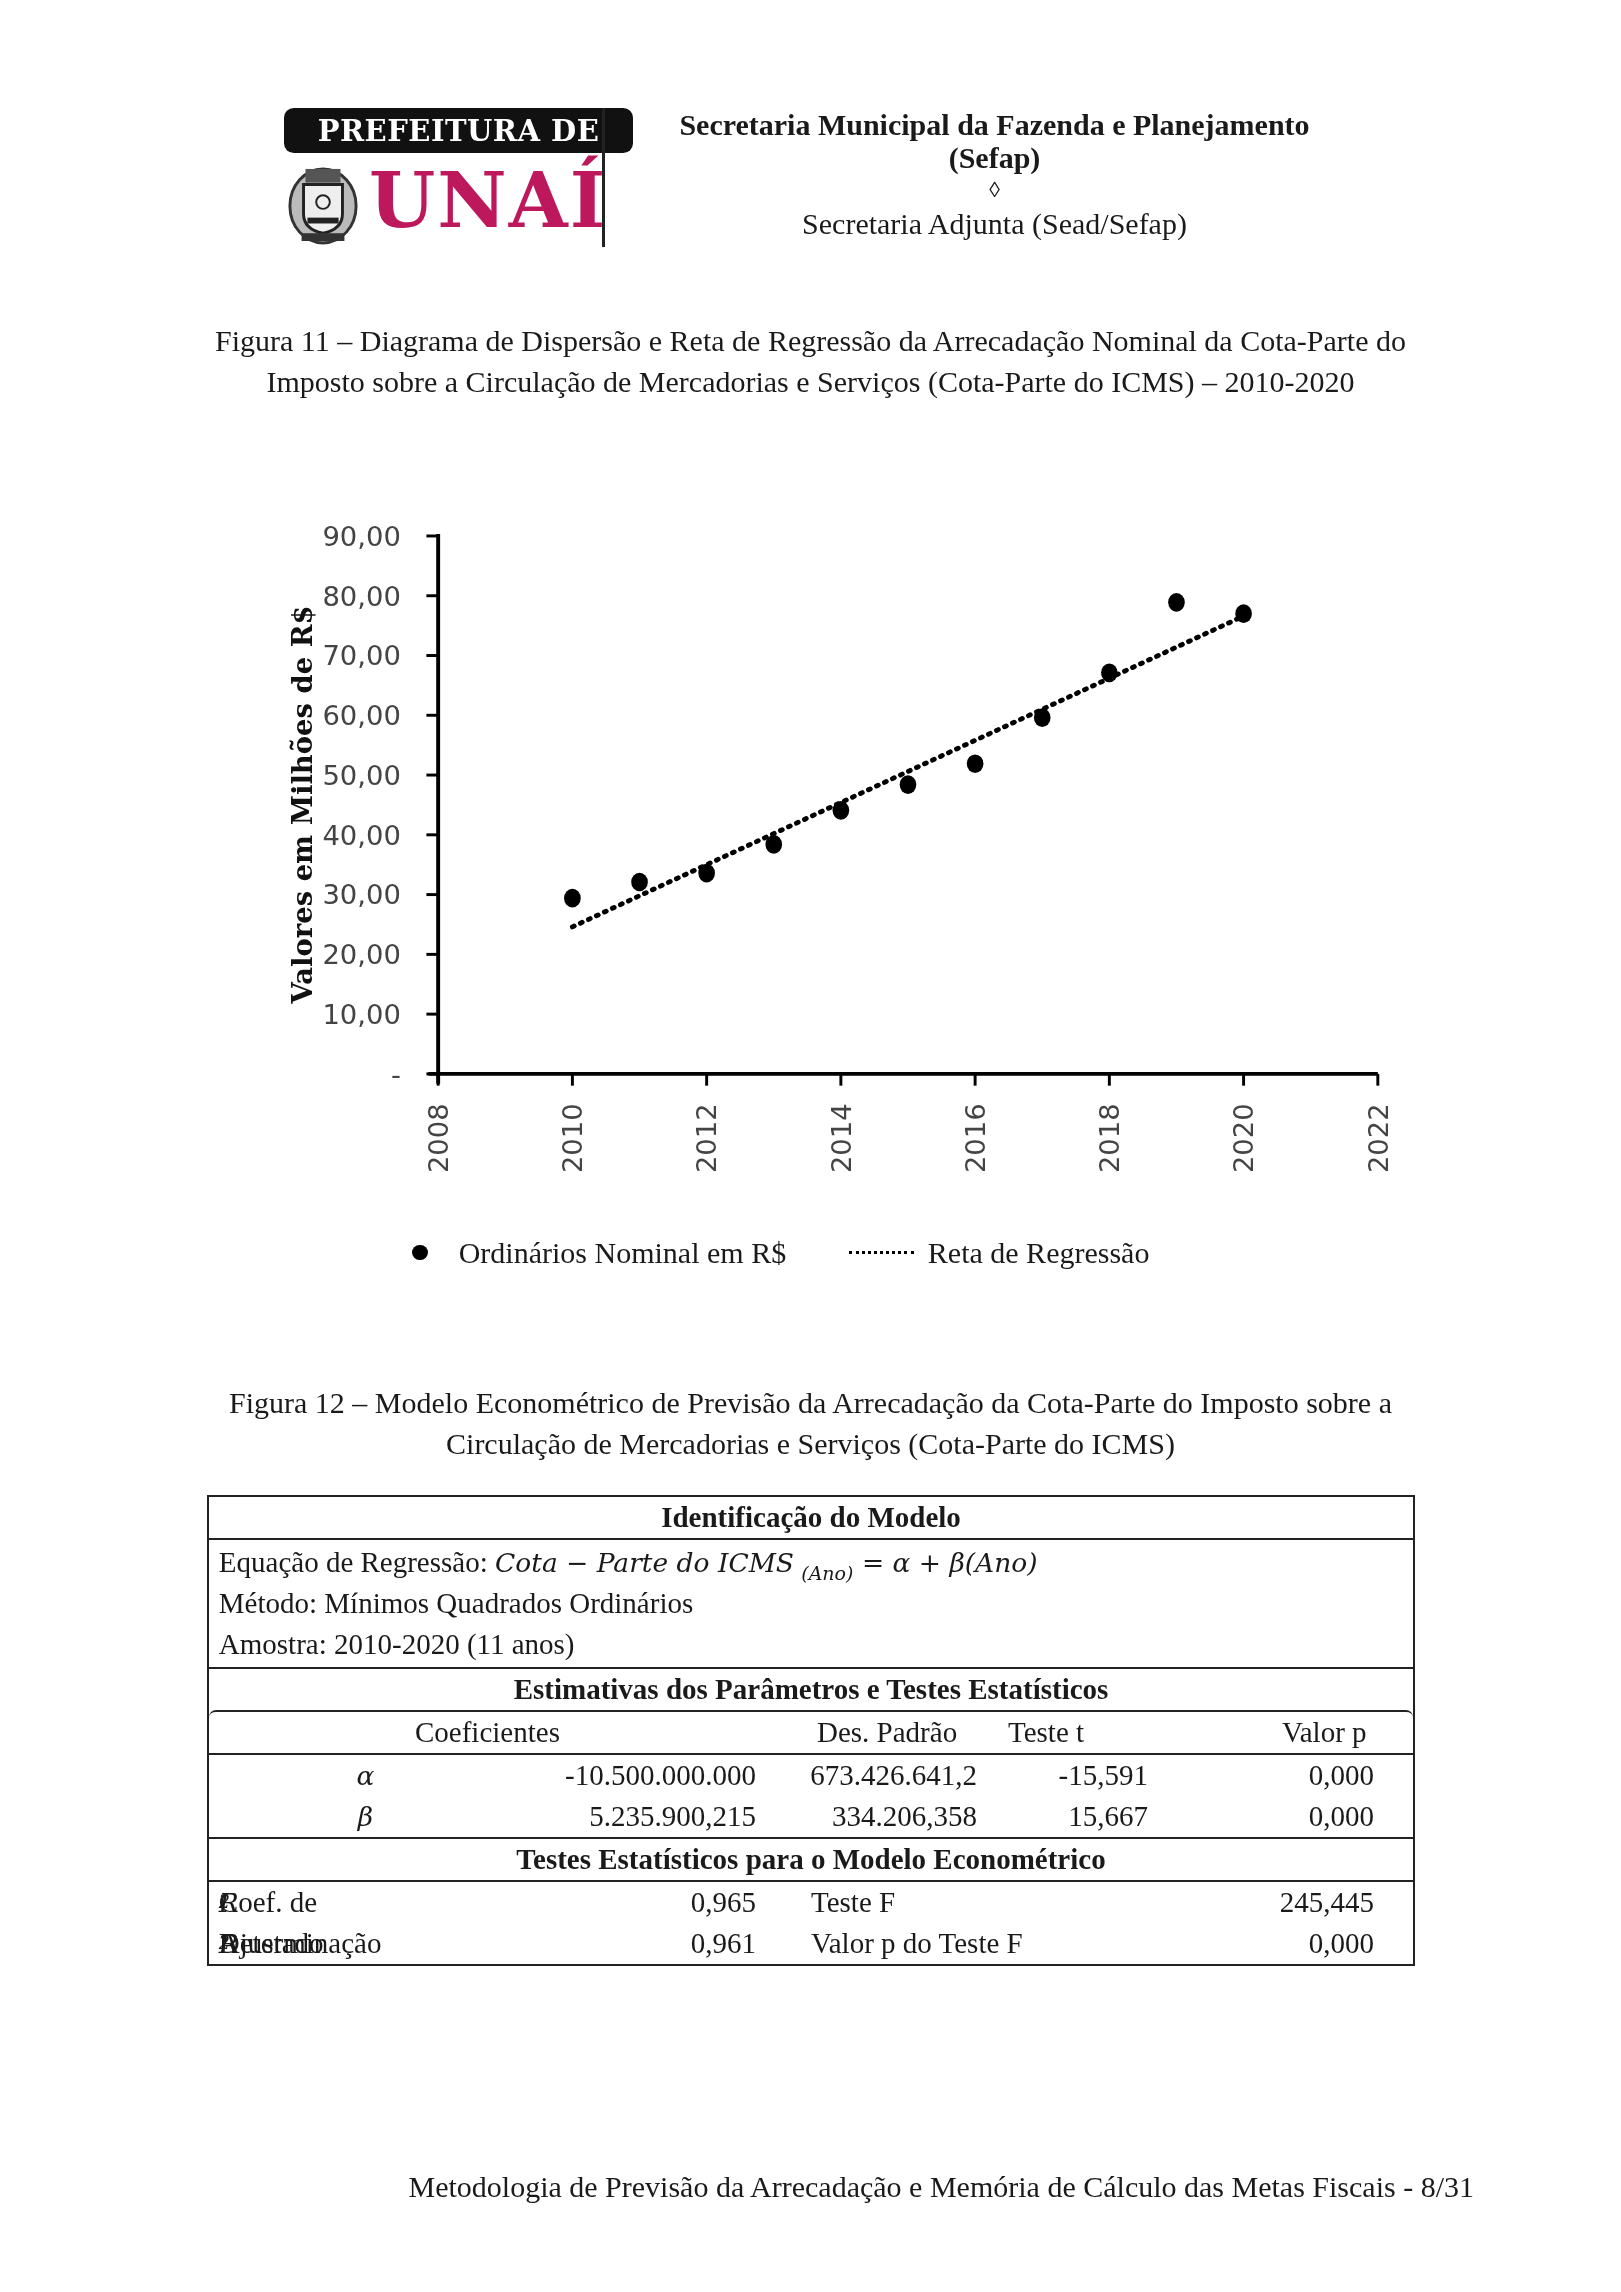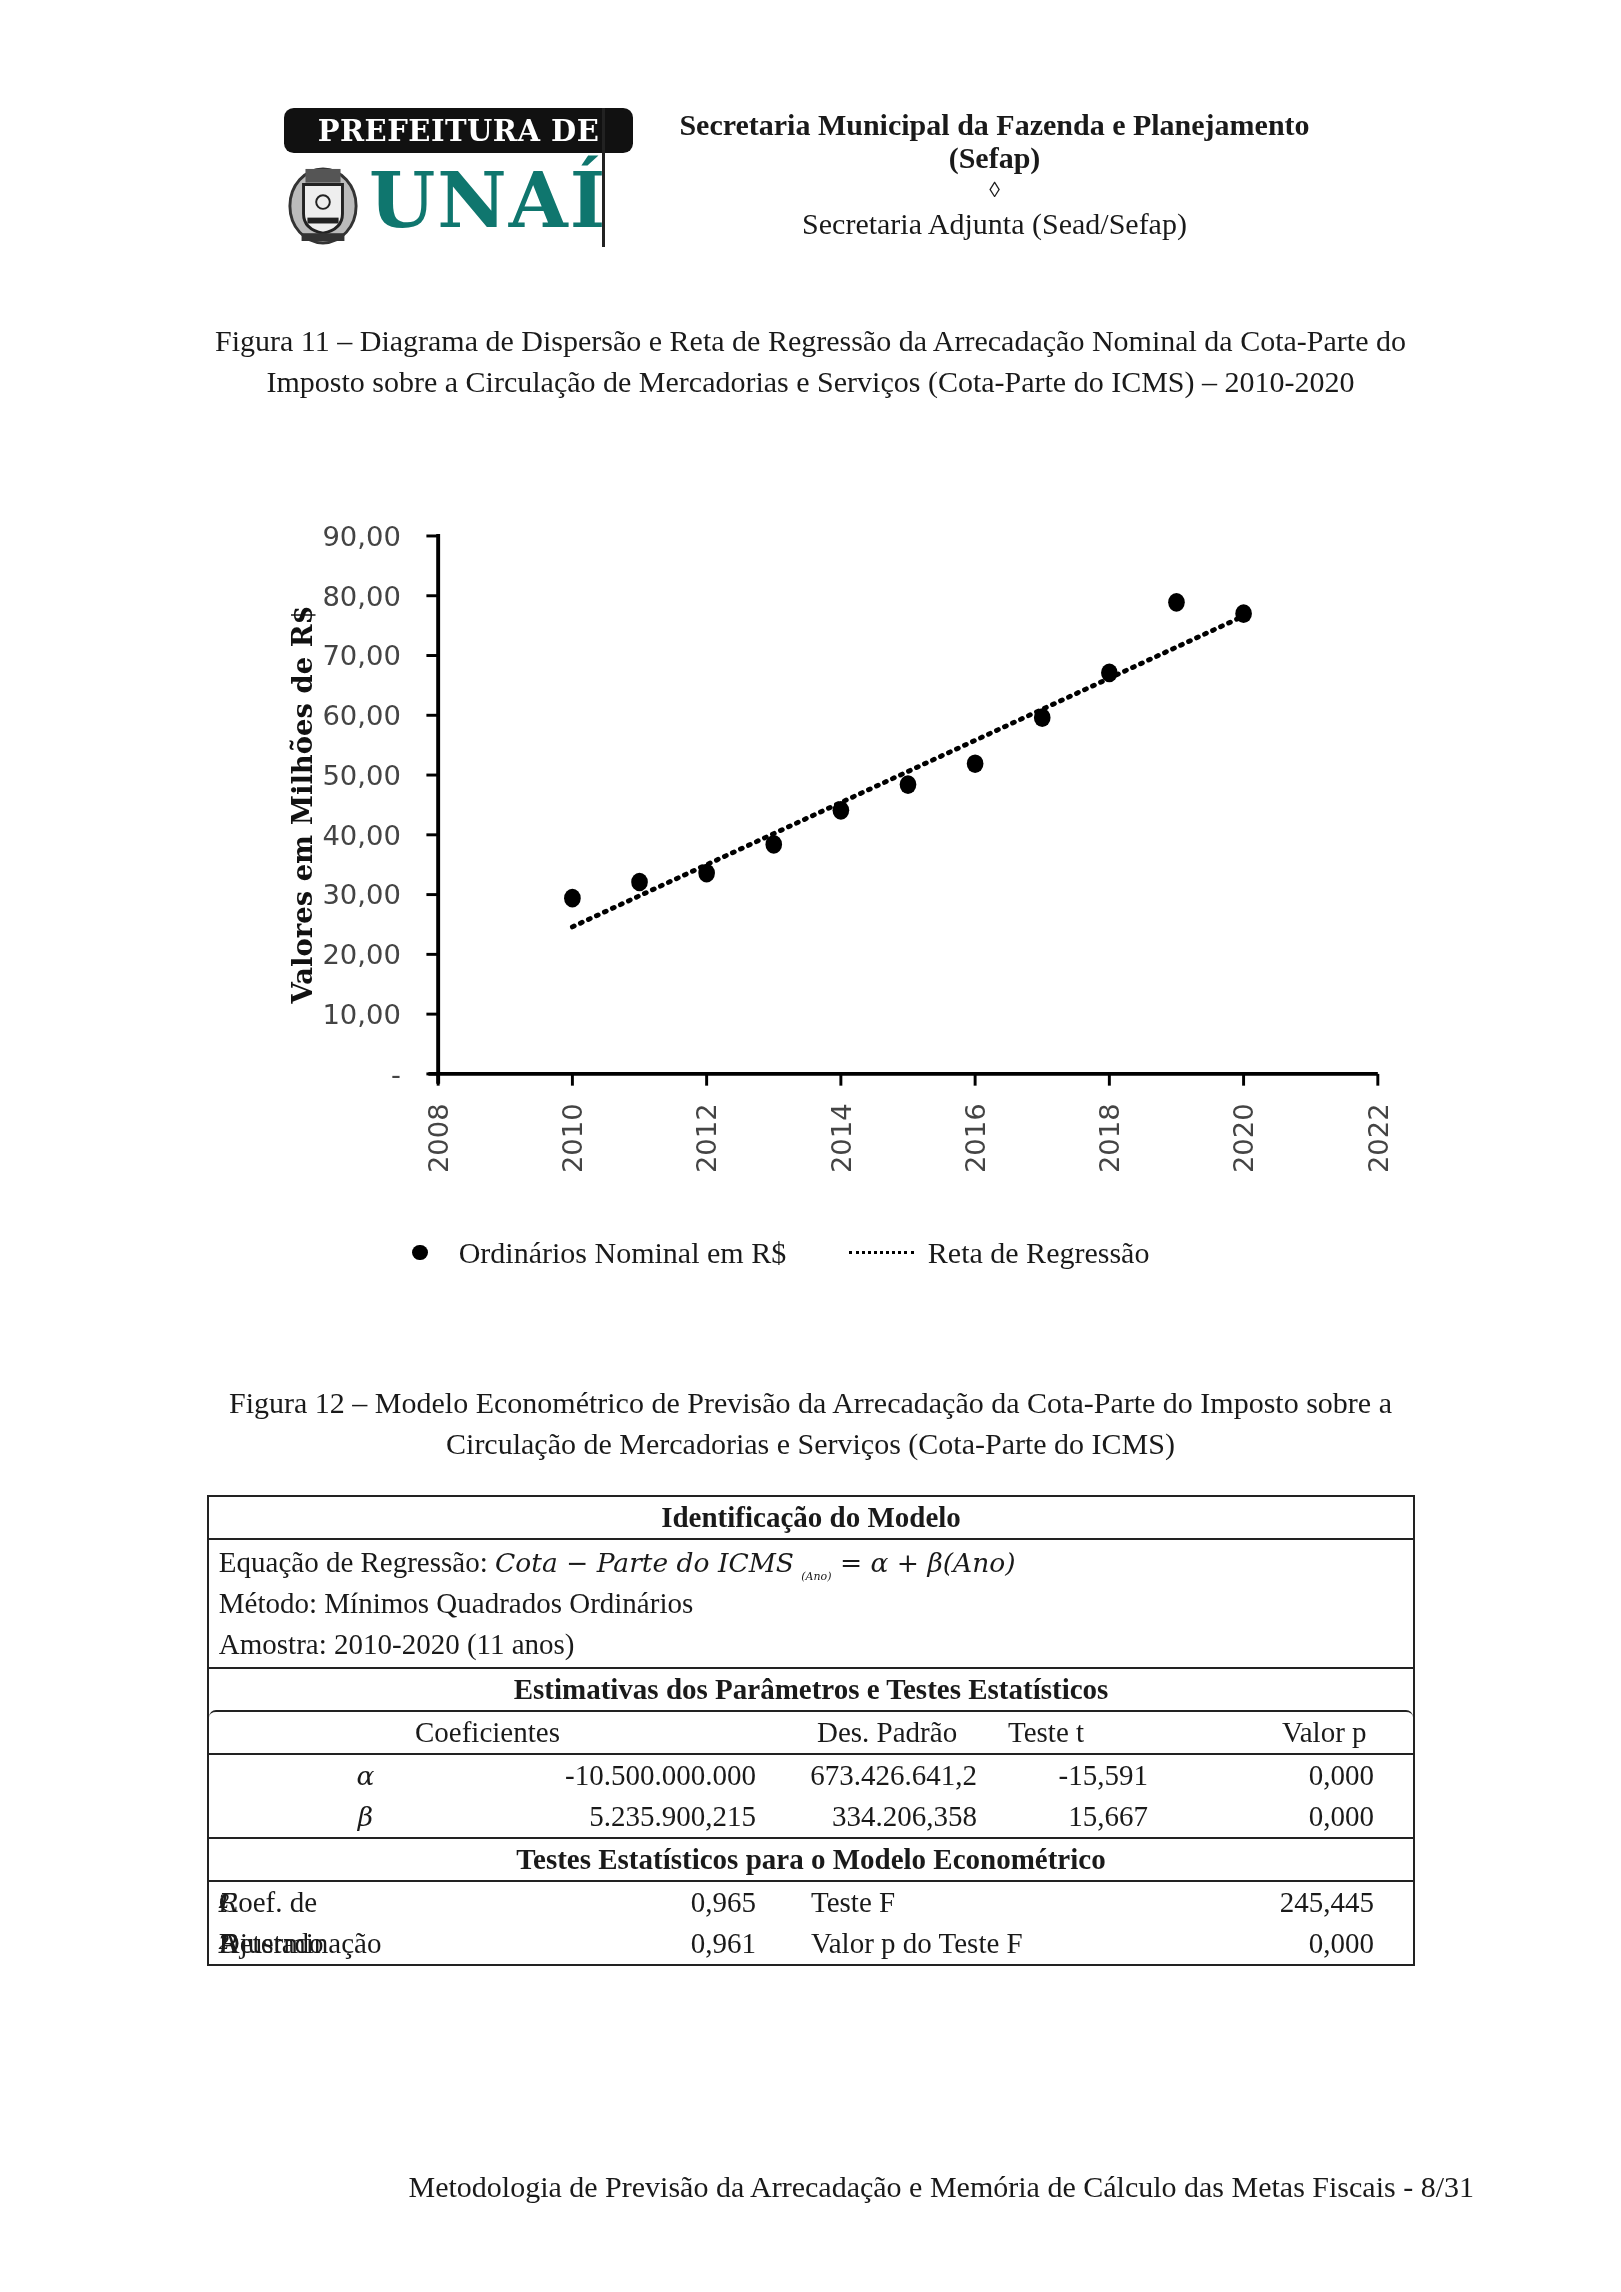--- a/index.html
+++ b/index.html
@@ -6,21 +6,21 @@
   body { width: 1621px; height: 2293px; position: relative; overflow: hidden;
          font-family: "DejaVu Serif", "Liberation Serif", serif; color: #1a1a1a; }
 
   
   .logo-box { position: absolute; left: 284px; top: 108px; width: 349px; height: 45px;
               background: #111; border-radius: 9.8px; color: #fff; font-weight: bold;
               font-family: "DejaVu Serif", serif; font-size: 29px; letter-spacing: 0.5px;
               display: flex; align-items: center; justify-content: center; }
   .crest { position: absolute; left: 286px; top: 163px; width: 74px; height: 82px; }
   .unai { position: absolute; left: 369px; top: 157px; font-family: "DejaVu Serif", serif;
-          font-weight: bold; font-size: 76px; line-height: 88px; letter-spacing: 2px; color: #0f766e; }
+          font-weight: bold; font-size: 76px; line-height: 88px; letter-spacing: 2px; color: #be185d; }
   .divider-v { position: absolute; left: 602px; top: 108px; width: 2.9px; height: 139px; background: #222; }
   .hdr-right { position: absolute; left: 617px; top: 108px; width: 755px; text-align: center;
                font-family: "Liberation Serif", serif; font-size: 30px; line-height: 33px; }
   .hdr-right .b { font-weight: bold; }
   .hdr-right .diamond { font-size: 21.6px; line-height: 33px; }
 
   
   .caption { position: absolute; left: 137px; width: 1347px; text-align: center;
              font-family: "Liberation Serif", serif; font-size: 30px; line-height: 41px; }
 
@@ -36,21 +36,21 @@
   .legend .dotline { width: 65px; border-top: 3.9px dotted #000; margin-left: 63px; margin-right: 13.7px; }
 
   
   .tbl { position: absolute; left: 207px; top: 1495px; width: 1208px; border: 2px solid #222;
          font-family: "Liberation Serif", serif; font-size: 29px; box-sizing: border-box; }
   .tbl .sec { border-top: 2px solid #222; }
   .tbl .sec:first-child { border-top: none; }
   .tbl .hd { text-align: center; font-weight: bold; height: 41px; line-height: 41px; }
   .tbl .line { height: 41px; line-height: 41px; padding-left: 9.8px; }
   .tbl .math { font-style: italic; font-family: "DejaVu Serif", serif; font-size: 26.5px; }
-  .tbl .sub { font-size: 11px; vertical-align: -7.8px; margin-top: 44px; }
+  .tbl .sub { font-size: 19px; vertical-align: -7.8px; margin-top: 44px; }
   .tbl .sup { font-size: 17.6px; vertical-align: 11.8px; }
   .row { position: relative; height: 41px; line-height: 41px; border-radius: 7px; }
   .row span { position: absolute; }
   .c-coef { left: 206px; }
   .c-sym { left: 127px; width: 59px; text-align: center; }
   .c-coefval { right: 657px; text-align: right; }
   .c-dp { right: 436px; text-align: right; }
   .c-t { right: 265px; text-align: right; }
   .c-p { right: 39px; text-align: right; }
   .h-dp { left: 608px; } .h-t { left: 799px; } .h-p { left: 1073px; }

